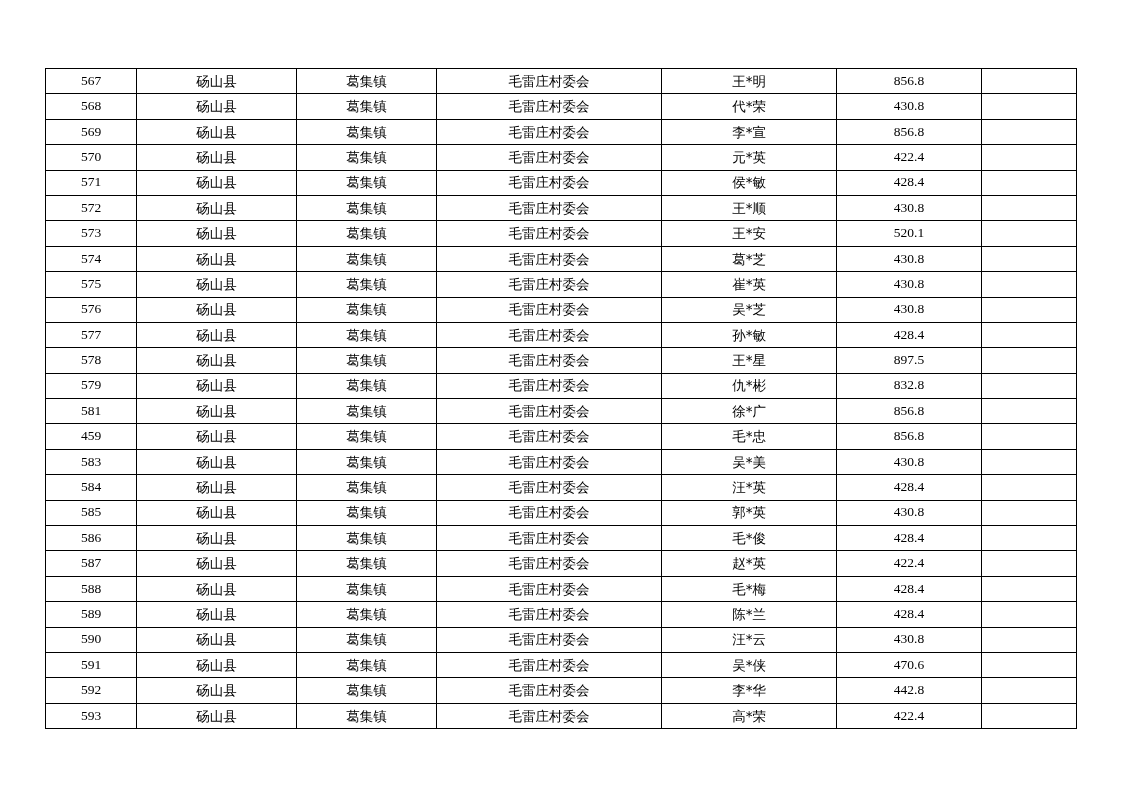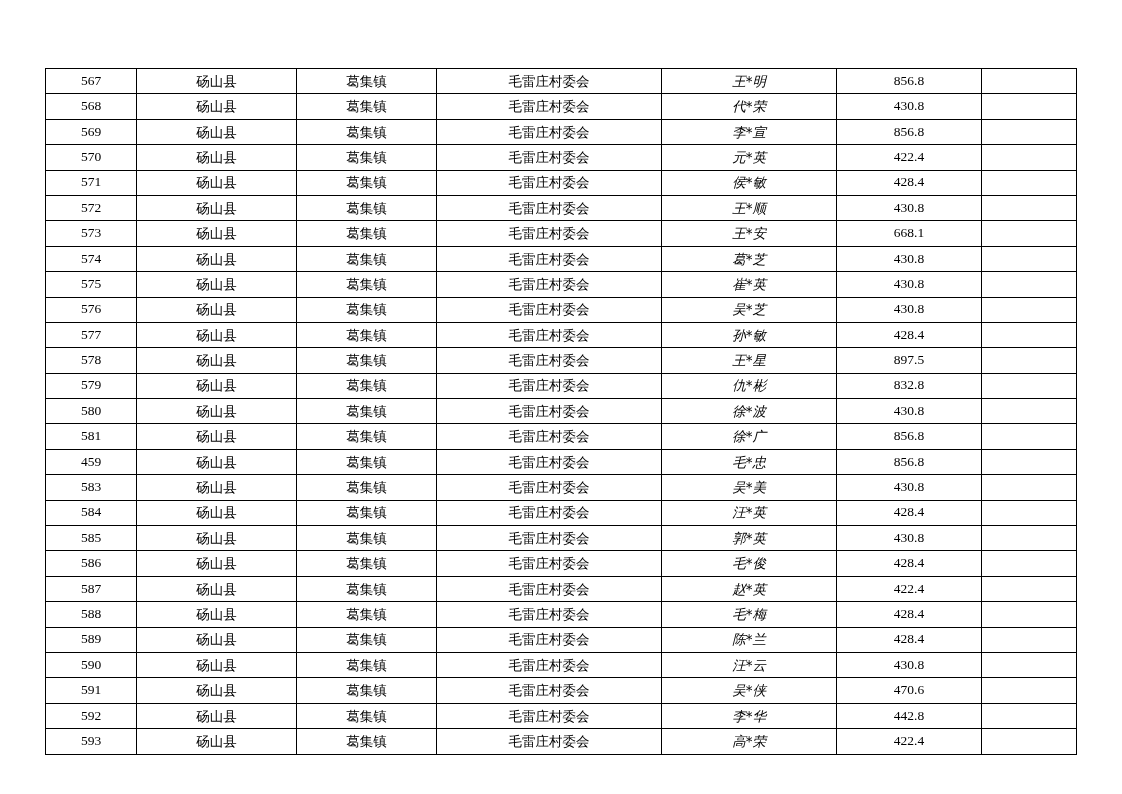--- a/index.html
+++ b/index.html
@@ -39,21 +39,21 @@
     vertical-align: middle;
     font-size: 13.5px;
     line-height: 1.1;
     white-space: nowrap;
     overflow: hidden;
   }
   td.col-seq    { width: 86px; }
   td.col-county { width: 155px; }
   td.col-town   { width: 135px; margin-left: 20px; }
   td.col-village{ width: 220px; margin-top: 42px; }
-  td.col-name   { width: 170px; font-style: italic; }
+  td.col-name   { width: 170px; }
   td.col-amount { width: 140px; border-radius: 10px; }
   td.col-blank  { width: 90px; }
   .cjk {
     font-family: "DejaVu Sans", "Liberation Sans", sans-serif;
     font-size: 13px;
   }
   .num {
     font-family: "Liberation Serif", "DejaVu Serif", serif;
     font-size: 14px;
   }
@@ -118,21 +118,21 @@
             <td class="col-name cjk">王*顺</td>
             <td class="col-amount num">430.8</td>
             <td class="col-blank"></td>
           </tr>
           <tr>
             <td class="col-seq num">573</td>
             <td class="col-county cjk">砀山县</td>
             <td class="col-town cjk">葛集镇</td>
             <td class="col-village cjk">毛雷庄村委会</td>
             <td class="col-name cjk">王*安</td>
-            <td class="col-amount num">668.1</td>
+            <td class="col-amount num">520.1</td>
             <td class="col-blank"></td>
           </tr>
           <tr>
             <td class="col-seq num">574</td>
             <td class="col-county cjk">砀山县</td>
             <td class="col-town cjk">葛集镇</td>
             <td class="col-village cjk">毛雷庄村委会</td>
             <td class="col-name cjk">葛*芝</td>
             <td class="col-amount num">430.8</td>
             <td class="col-blank"></td>
@@ -173,29 +173,20 @@
             <td class="col-amount num">897.5</td>
             <td class="col-blank"></td>
           </tr>
           <tr>
             <td class="col-seq num">579</td>
             <td class="col-county cjk">砀山县</td>
             <td class="col-town cjk">葛集镇</td>
             <td class="col-village cjk">毛雷庄村委会</td>
             <td class="col-name cjk">仇*彬</td>
             <td class="col-amount num">832.8</td>
-            <td class="col-blank"></td>
-          </tr>
-          <tr>
-            <td class="col-seq num">580</td>
-            <td class="col-county cjk">砀山县</td>
-            <td class="col-town cjk">葛集镇</td>
-            <td class="col-village cjk">毛雷庄村委会</td>
-            <td class="col-name cjk">徐*波</td>
-            <td class="col-amount num">430.8</td>
             <td class="col-blank"></td>
           </tr>
           <tr>
             <td class="col-seq num">581</td>
             <td class="col-county cjk">砀山县</td>
             <td class="col-town cjk">葛集镇</td>
             <td class="col-village cjk">毛雷庄村委会</td>
             <td class="col-name cjk">徐*广</td>
             <td class="col-amount num">856.8</td>
             <td class="col-blank"></td>

